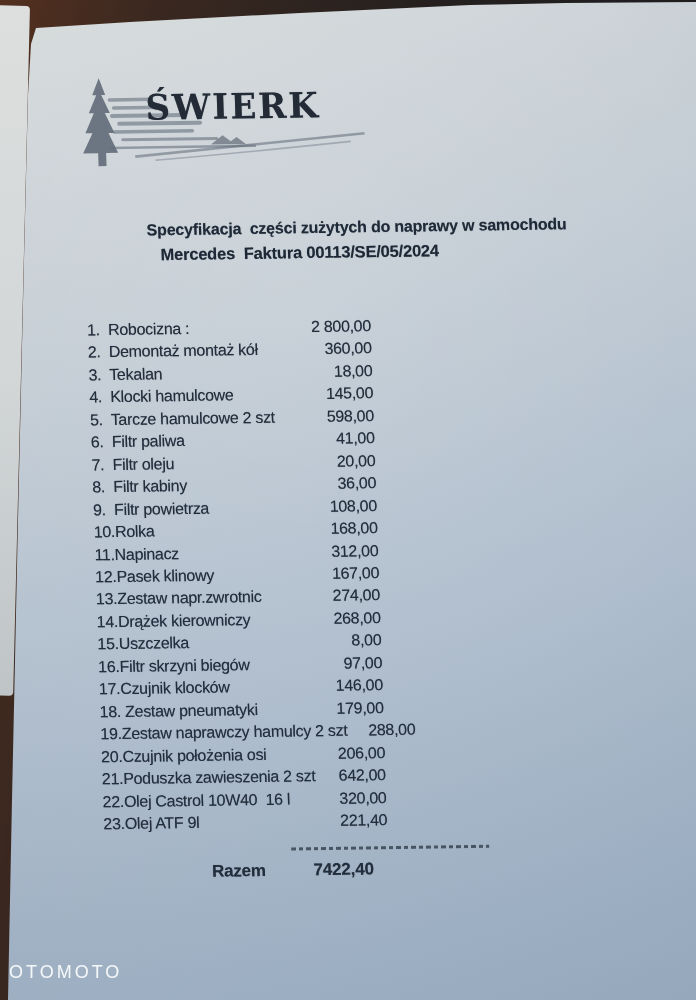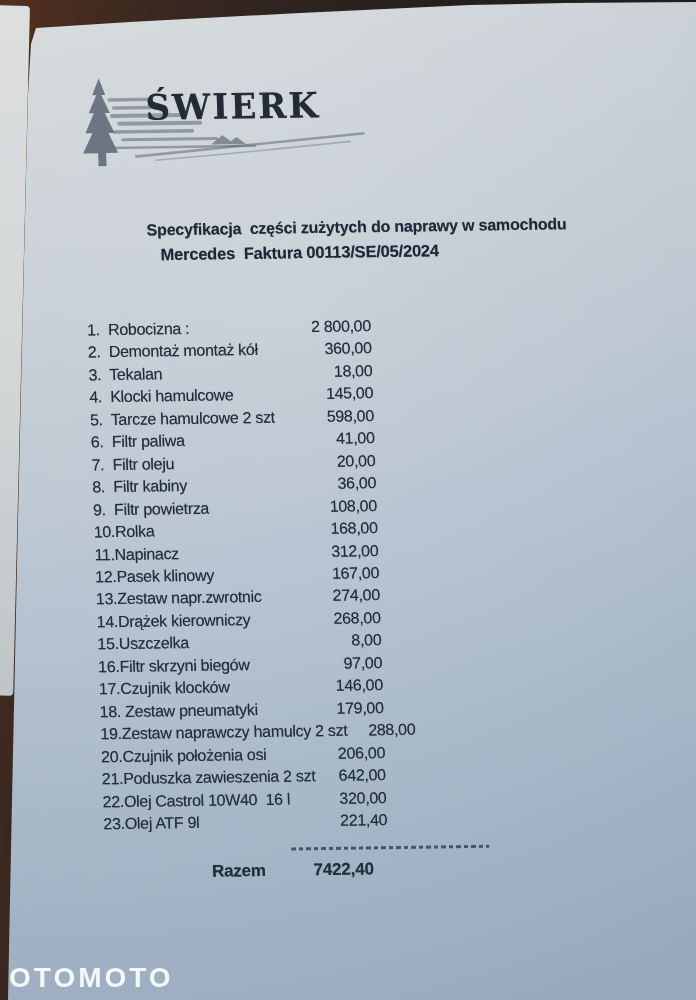--- a/index.html
+++ b/index.html
@@ -56,21 +56,21 @@
   .divider{
     position:absolute;left:279px;top:847px;width:198px;height:2.6px;
     background:repeating-linear-gradient(90deg,#3e4a58 0 4.5px,transparent 4.5px 7.5px);
     opacity:0.9;
   }
   .total-row{position:absolute;left:92px;top:860px;display:flex;font-size:17px;font-weight:600;letter-spacing:-0.2px;}
   .total-label{margin-left:107px;white-space:pre;}
   .total-value{width:100px;margin-left:8px;text-align:right;white-space:pre;}
   .watermark{
     position:absolute;left:9px;top:962px;
-    font-size:28px;font-weight:700;letter-spacing:3px;
+    font-size:18px;font-weight:400;letter-spacing:3px;
     color:var(--watermark);opacity:0.95;text-shadow:none;white-space:pre;
   }
 </style>
 </head>
 <body>
 
 <div class="scene">
 
   <div class="under-paper"></div>
 

